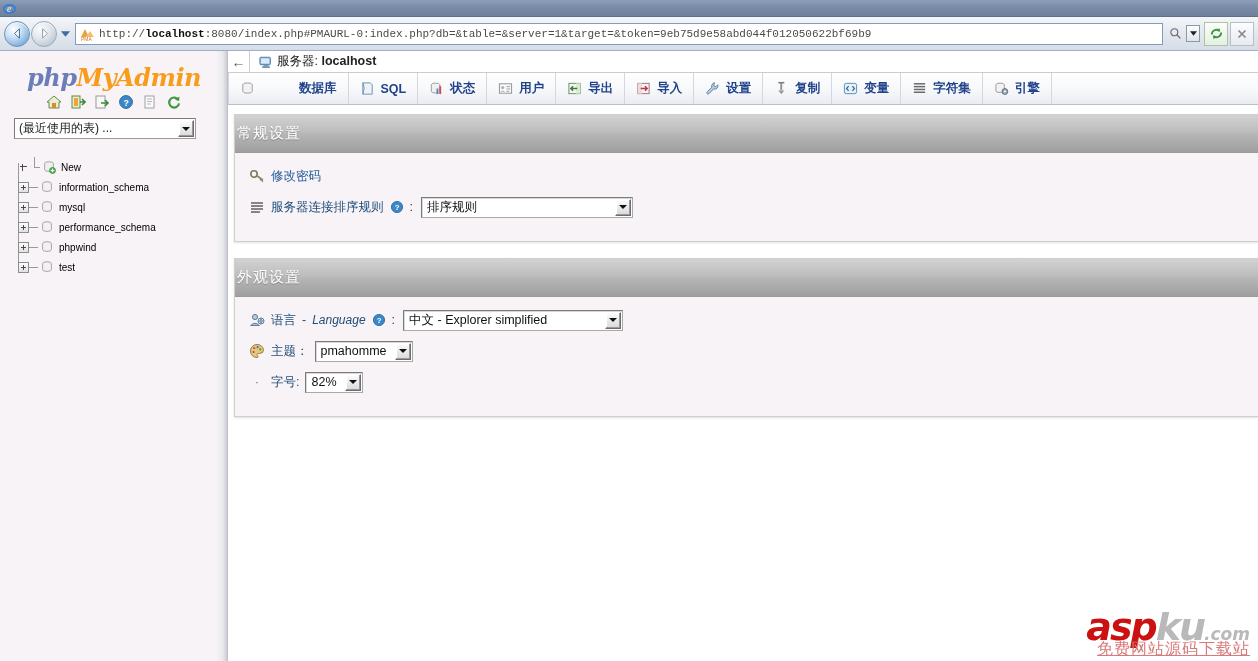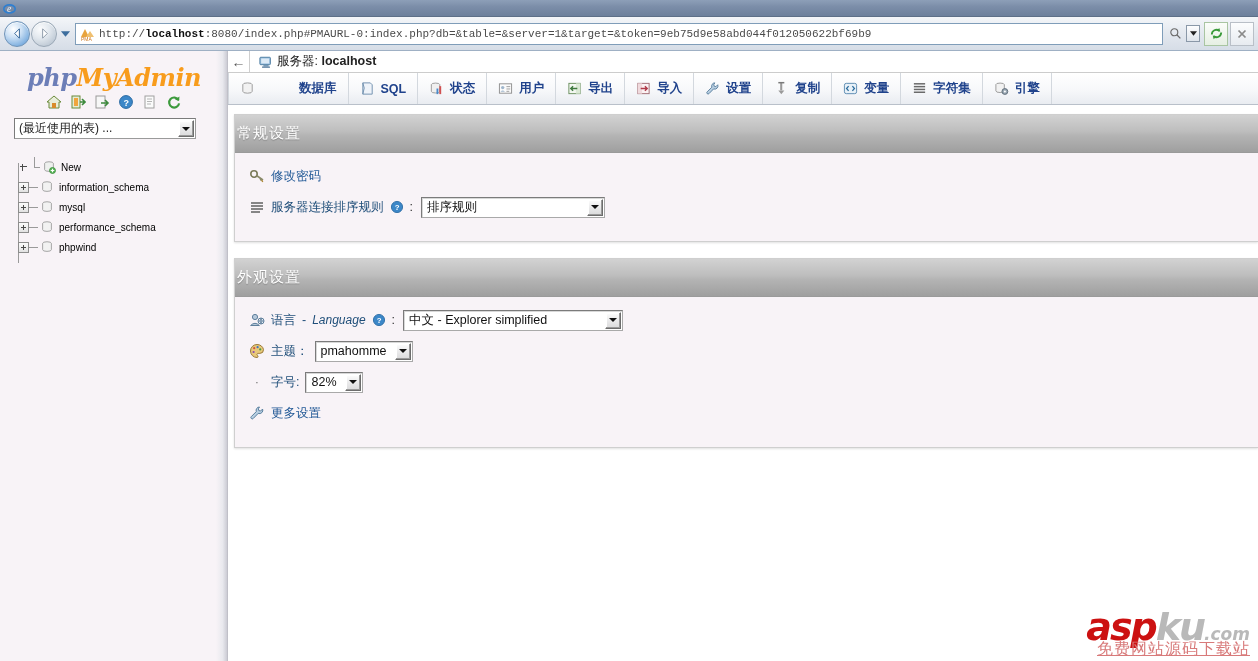--- a/index.html
+++ b/index.html
@@ -349,21 +349,21 @@
     border: 1px solid #7b7b7b;
     border-right-color: #a9a9a9; border-bottom-color: #a9a9a9;
     display: inline-flex; align-items: center;
     padding-left: 5px;
     font-size: 12.5px;
     color: #111;
     white-space: nowrap;
     box-shadow: inset 1px 1px 0 #d8d8d8;
   }
   .sel .sel-text { flex: 1 1 auto; overflow:hidden; }
-  .sel.w-collation { width: 184px; }
+  .sel.w-collation { width: 212px; }
   .sel.w-language { width: 220px; }
   .sel.w-theme { width: 98px; }
   .sel.w-font { width: 58px; }
   .lang-latin { font-style: normal; }
   .lang-italic { font-style: italic; font-size: 12px; }
   .bullet { font-size: 10px; color: #555; width:16px; text-align:center; flex:0 0 auto; }
 
   
   #watermark {
     position: absolute;
@@ -574,20 +574,31 @@
         <span class="tree-dash"></span>
         <span class="db-icon">
           <svg width="14" height="14" viewBox="0 0 16 16">
             <ellipse cx="8" cy="4" rx="5" ry="2" fill="#f2f2f2" stroke="#9a9a9a"></ellipse>
             <path d="M3 4 v7 a5 2 0 0 0 10 0 V4" fill="#f2f2f2" stroke="#9a9a9a"></path>
           </svg>
         </span>
         <span class="tree-label">phpwind</span>
       </div>
 
+      <div class="tree-row">
+        <span class="tree-plus"></span>
+        <span class="tree-dash"></span>
+        <span class="db-icon">
+          <svg width="14" height="14" viewBox="0 0 16 16">
+            <ellipse cx="8" cy="4" rx="5" ry="2" fill="#f2f2f2" stroke="#9a9a9a"></ellipse>
+            <path d="M3 4 v7 a5 2 0 0 0 10 0 V4" fill="#f2f2f2" stroke="#9a9a9a"></path>
+          </svg>
+        </span>
+        <span class="tree-label">test</span>
+      </div>
     </div>
   </div>
 
   <div id="main">
 
     <div id="breadcrumb-bar">
       <div id="back-arrow">←</div>
       <div id="breadcrumb">
         <span class="mon-icon">
           <svg width="14" height="13" viewBox="0 0 16 14">
@@ -820,28 +831,20 @@
             <span class="bullet">·</span>
             <span class="opt-label">字号:</span>
             <span class="sel w-font">
               <span class="sel-text">82%</span>
               <span class="sel-arrow">
                     <i></i>
                   </span>
             </span>
           </div>
 
-          <div class="opt-row">
-            <span class="opt-icon">
-              <svg width="16" height="16" viewBox="0 0 16 16">
-                <path d="M10.5 2 a3.4 3.4 0 0 0 -3.2 4.6 L2.3 11.6 a1.3 1.3 0 0 0 1.9 1.9 L9.2 8.4 A3.4 3.4 0 0 0 13.6 4 l-2 2 -1.8 -.4 -.4 -1.8 Z" fill="#b9cfe2" stroke="#5a7f9e"></path>
-              </svg>
-            </span>
-            <span class="opt-link">更多设置</span>
-          </div>
 
         </div>
       </div>
 
     </div>
   </div>
 </div>
 
 <div id="watermark">
   <div id="wm-main"><span id="wm-asp">asp</span><span id="wm-ku">ku</span><span id="wm-com">.com</span></div>

